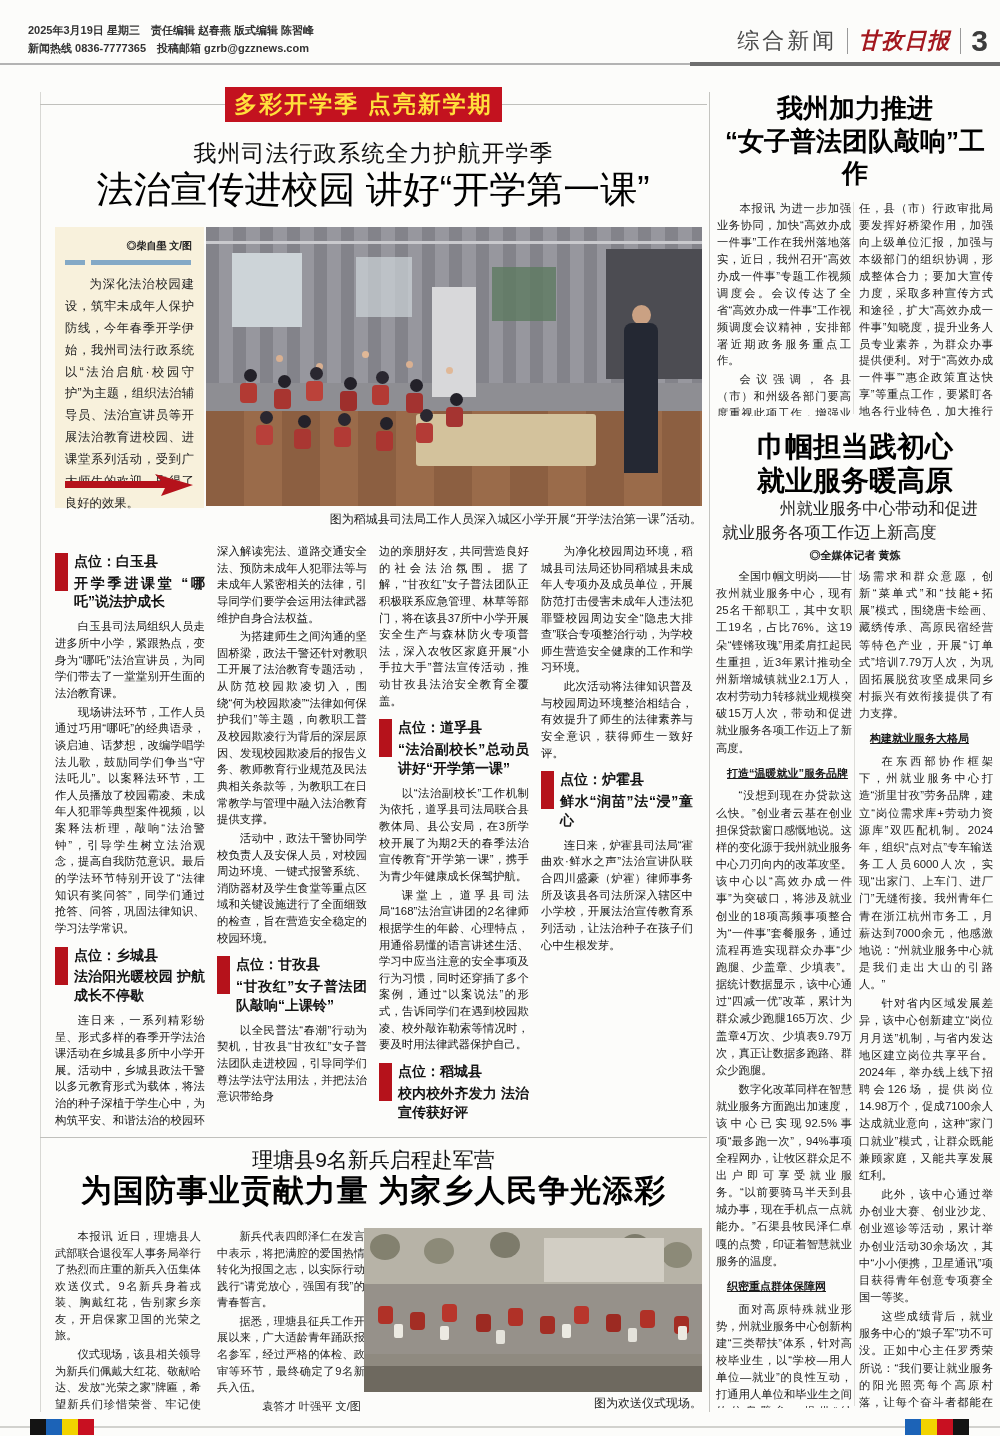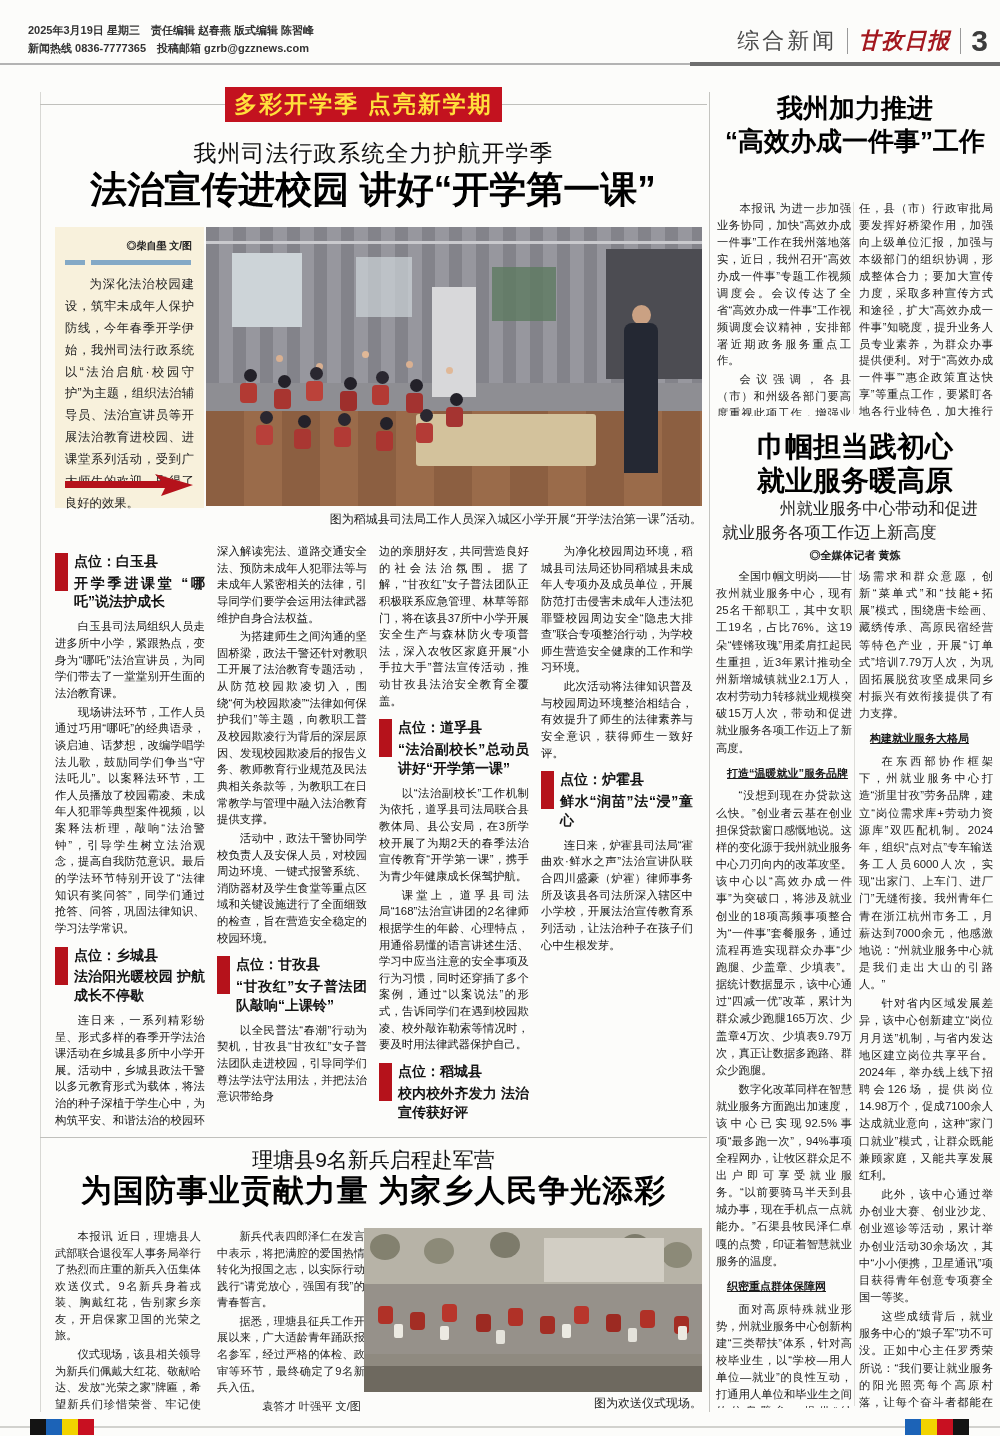--- a/index.html
+++ b/index.html
@@ -19,21 +19,21 @@
   
   .v-left{left:40px;top:92px;width:1px;height:1320px;background:#d8d8d4;}
   .v-divider{left:709px;top:92px;width:1px;height:1320px;background:#c4c4c0;}
   .h-mainline{left:40px;top:104px;width:667px;height:1px;background:#c0c0bc;}
   .h-bottomline{left:40px;top:1137px;width:667px;height:1px;background:#c0c0bc;}
   
   .banner{left:225px;top:87px;width:277px;height:35px;background:#c3121f;
           display:flex;align-items:center;justify-content:center;}
   .banner span{color:#ffdf3c;font-size:23px;font-weight:bold;letter-spacing:2px;}
   .kicker{left:40px;top:138px;width:667px;text-align:center;font-size:23px;color:#111;letter-spacing:1px;}
-  .headline{left:38px;top:165px;width:670px;text-align:center;font-size:37px;font-weight:700;
+  .headline{left:38px;top:165px;width:670px;text-align:center;font-size:37px;font-weight:400;
             color:#000;letter-spacing:0;white-space:nowrap;}
   
   .introbox{left:55px;top:227px;width:149px;height:281px;background:#f8f1dc;box-sizing:border-box;
             padding:10px 10px 8px;}
   .intro-byline{text-align:right;font-size:10px;font-weight:bold;color:#222;margin:2px 2px 7px 0;}
   .intro-bars{display:flex;gap:6px;align-items:center;margin-bottom:9px;}
   .bar-s{width:20px;height:5px;background:#84a9c6;}
   .bar-l{width:100px;height:5px;background:#84a9c6;}
   .intro-text{font-size:12.3px;line-height:1.78;text-align:justify;text-indent:2em;color:#222;}
   .intro-arrow{position:absolute;left:10px;bottom:12px;width:128px;height:22px;}
@@ -207,21 +207,21 @@
 
       <div class="blk b-p">为净化校园周边环境，稻城县司法局还协同稻城县未成年人专项办及成员单位，开展防范打击侵害未成年人违法犯罪暨校园周边安全“隐患大排查”联合专项整治行动，为学校师生营造安全健康的工作和学习环境。</div>
       <div class="blk b-p">此次活动将法律知识普及与校园周边环境整治相结合，有效提升了师生的法律素养与安全意识，获得师生一致好评。</div>
       <div class="blk b-loc">点位：炉霍县</div>
       <div class="blk b-head">鲜水“润苗”法“浸”童心</div>
       <div class="blk b-p">连日来，炉霍县司法局“霍曲欢·鲜水之声”法治宣讲队联合四川盛豪（炉霍）律师事务所及该县各司法所深入辖区中小学校，开展法治宣传教育系列活动，让法治种子在孩子们心中生根发芽。</div>
     </div>
 
   <div class="abs sb-title1">
     <div>我州加力推进</div>
-    <div>“高效办成一件事”工作</div>
+    <div>“女子普法团队敲响”工作</div>
   </div>
   <div class="abs sb1-rule"></div>
   <div class="abs sb1-col sb1-a">
 
   <div class="blk b-p">本报讯 为进一步加强业务协同，加快“高效办成一件事”工作在我州落地落实，近日，我州召开“高效办成一件事”专题工作视频调度会。会议传达了全省“高效办成一件事”工作视频调度会议精神，安排部署近期政务服务重点工作。</div>
       <div class="blk b-p">会议强调，各县（市）和州级各部门要高度重视此项工作，增强业务人员责任感，认真贯彻落实全省“高效办成一件事”工作视频调度会议精神和工作要求；要强化统筹，“高效办成一件事”工作是政务服务改革工作的抓手，相关部门（单位）要充分承担起行业牵头抓总的责</div>
     </div>
   <div class="abs sb1-col sb1-b">
 
   <div class="blk b-p0">任，县（市）行政审批局要发挥好桥梁作用，加强向上级单位汇报，加强与本级部门的组织协调，形成整体合力；要加大宣传力度，采取多种宣传方式和途径，扩大“高效办成一件事”知晓度，提升业务人员专业素养，为群众办事提供便利。对于“高效办成一件事”“惠企政策直达快享”等重点工作，要紧盯各地各行业特色，加大推行创新服务的力度。</div>

